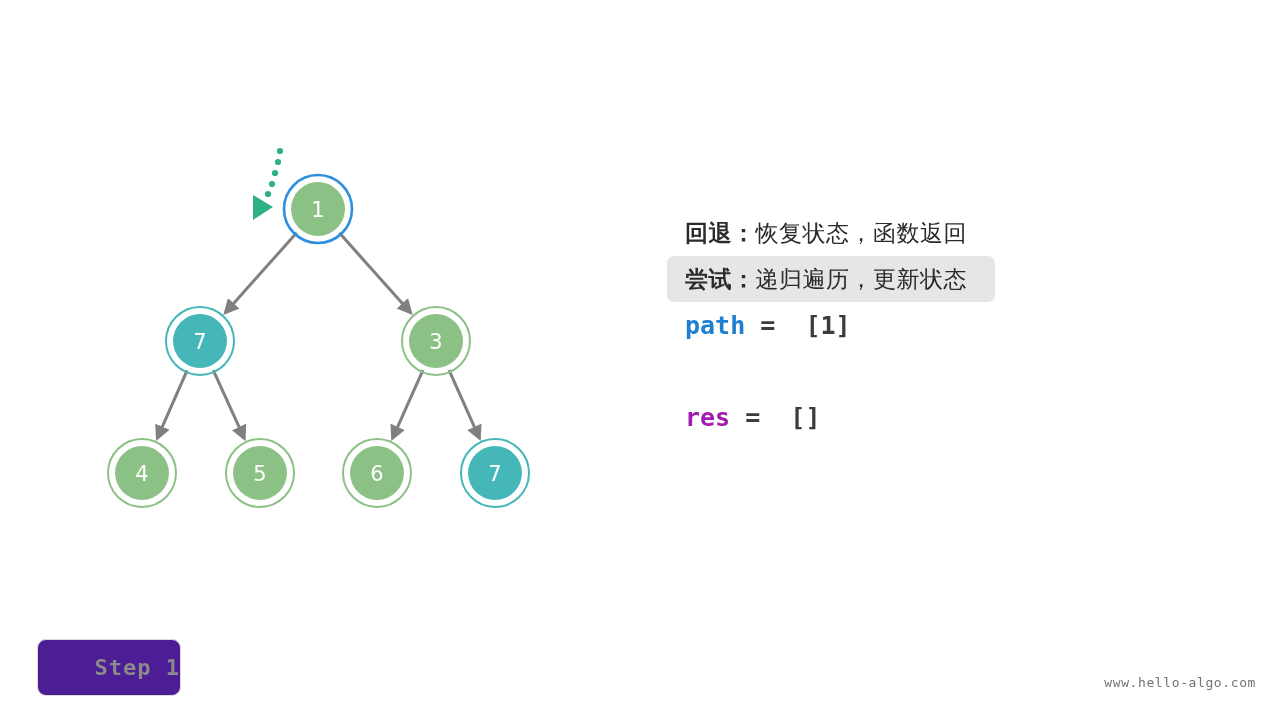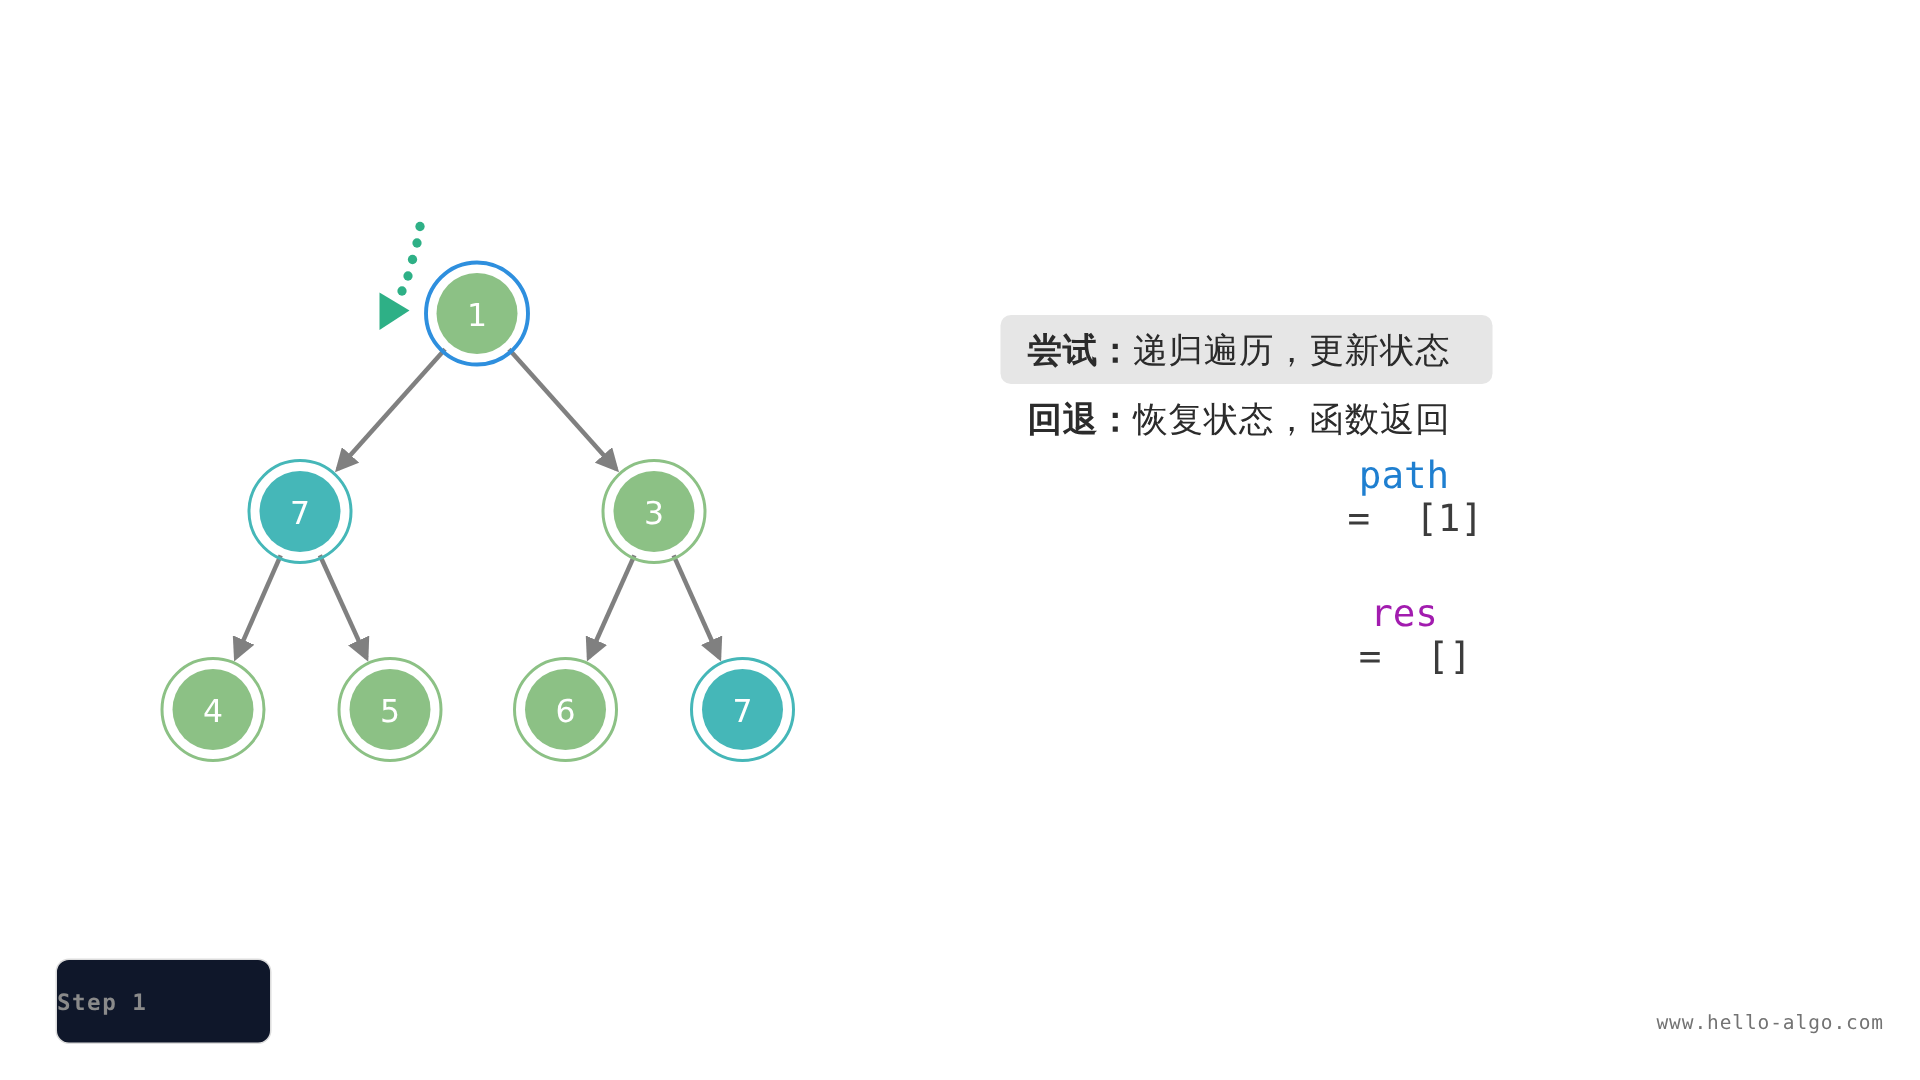--- a/index.html
+++ b/index.html
@@ -70,47 +70,46 @@
     font-weight: normal;
     letter-spacing: 0.5px;
   }
 
   .code-line {
     height: 46px;
     display: flex;
     align-items: center;
     font-family: "DejaVu Sans Mono", "Liberation Mono", monospace;
     font-size: 25px;
-    font-weight: normal;
+    font-weight: bold;
     white-space: pre;
     padding: 0 18px;
     margin-left: -18px;
-    flex-direction: column;
   }
   .code-var-path { color: #1f7fd0; }
   .code-var-res  { color: #a21caf; }
   .code-rest     { color: #3c3c3c; }
 
   .spacer-line { height: 46px; }
 
   
   #step-badge {
     position: absolute;
     left: 37px;
     top: 639px;
     width: 142px;
     height: 55px;
     border: 1.5px solid #dcdcdc;
     border-radius: 9px;
-    background: #0f172a;
+    background: #4c1d95;
     display: flex;
     align-items: center;
-    justify-content: flex-start;
+    justify-content: flex-end;
     font-family: "DejaVu Sans Mono", "Liberation Mono", monospace;
-    font-size: 15px;
+    font-size: 22px;
     font-weight: bold;
     color: #8a8a8a;
     letter-spacing: 1px;
   }
 
   
   #watermark {
     position: absolute;
     right: 24px;
     top: 675px;
@@ -182,30 +181,30 @@
         <circle cx="278" cy="162" r="3.1" fill="#2eb086"></circle>
         <circle cx="275" cy="173" r="3.1" fill="#2eb086"></circle>
         <circle cx="272" cy="184" r="3.1" fill="#2eb086"></circle>
         <circle cx="268" cy="194" r="3.1" fill="#2eb086"></circle>
         <polygon points="253,195 273,207 253,220" fill="#2eb086"></polygon>
       </g>
   </svg>
 
   <div id="info-panel">
 
+    <div class="info-line plain">
+      <span class="cn-bold">回退：</span>
+      <span class="cn-norm">恢复状态，函数返回</span>
+    </div>
+
     <div class="info-line highlight">
       <span class="cn-bold">尝试：</span>
       <span class="cn-norm">递归遍历，更新状态</span>
     </div>
 
-    <div class="info-line plain">
-      <span class="cn-bold">回退：</span>
-      <span class="cn-norm">恢复状态，函数返回</span>
-    </div>
-
     <div class="code-line">
       <span class="code-var-path">path</span>
       <span class="code-rest"> =  [1]</span>
     </div>
 
     <div class="spacer-line"></div>
 
     <div class="code-line">
       <span class="code-var-res">res</span>
       <span class="code-rest"> =  []</span>

